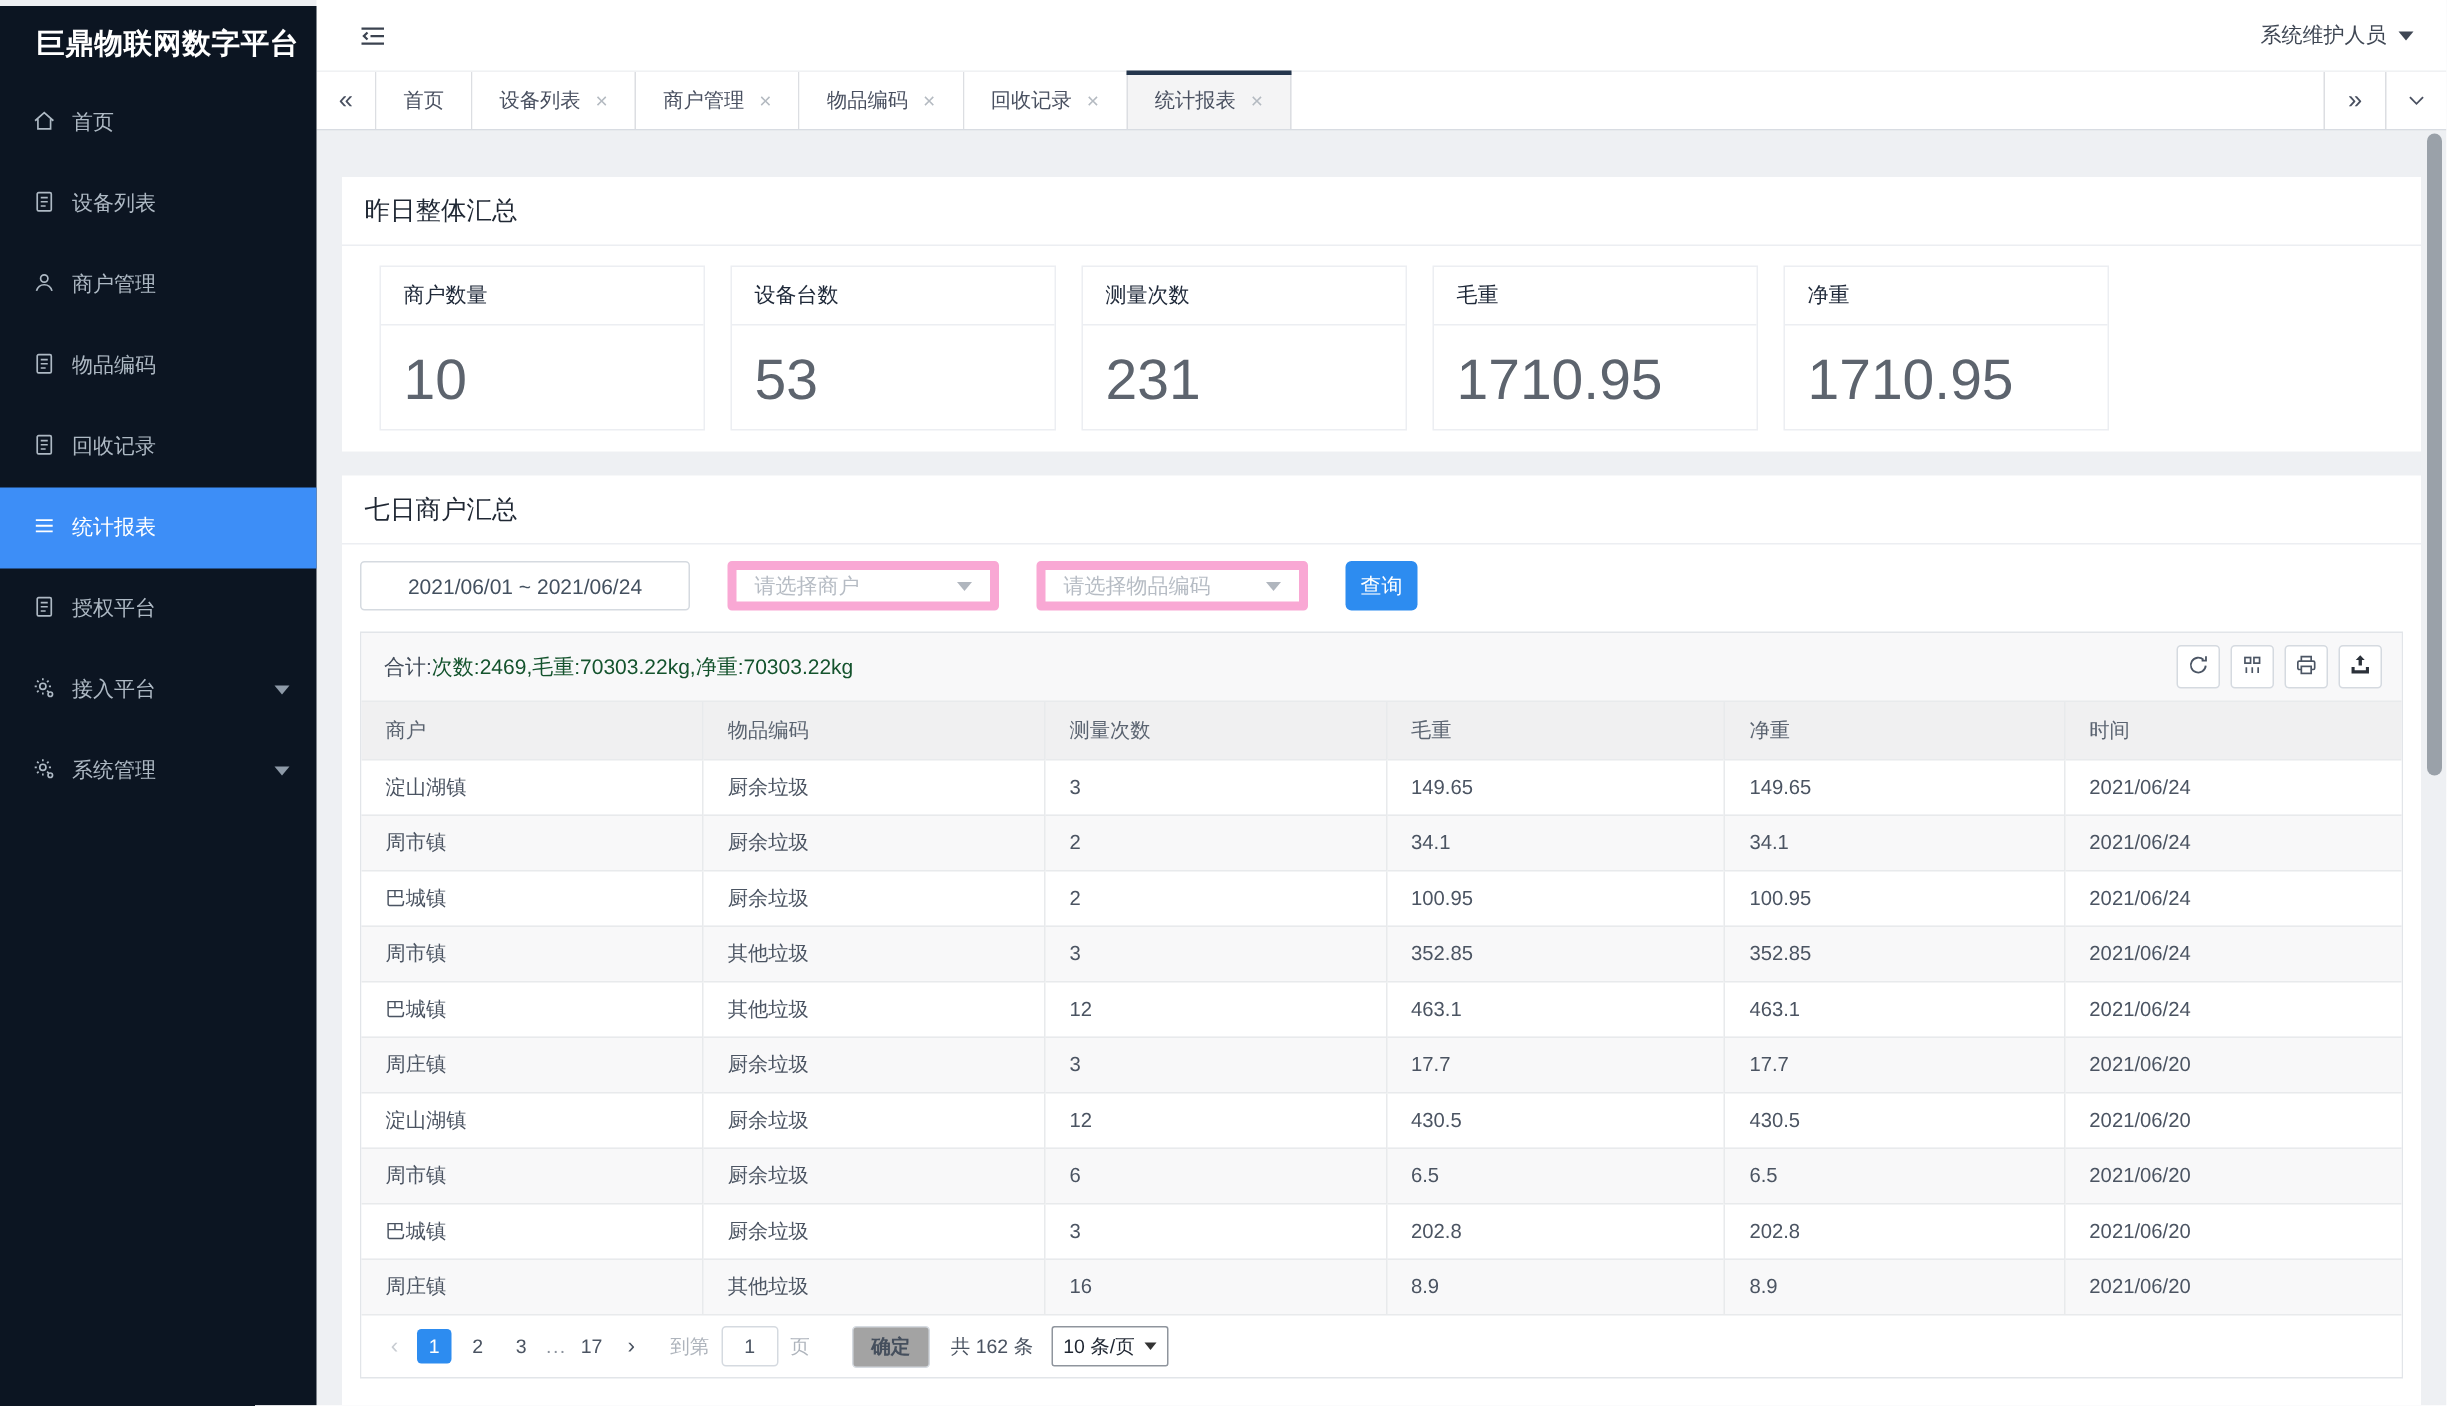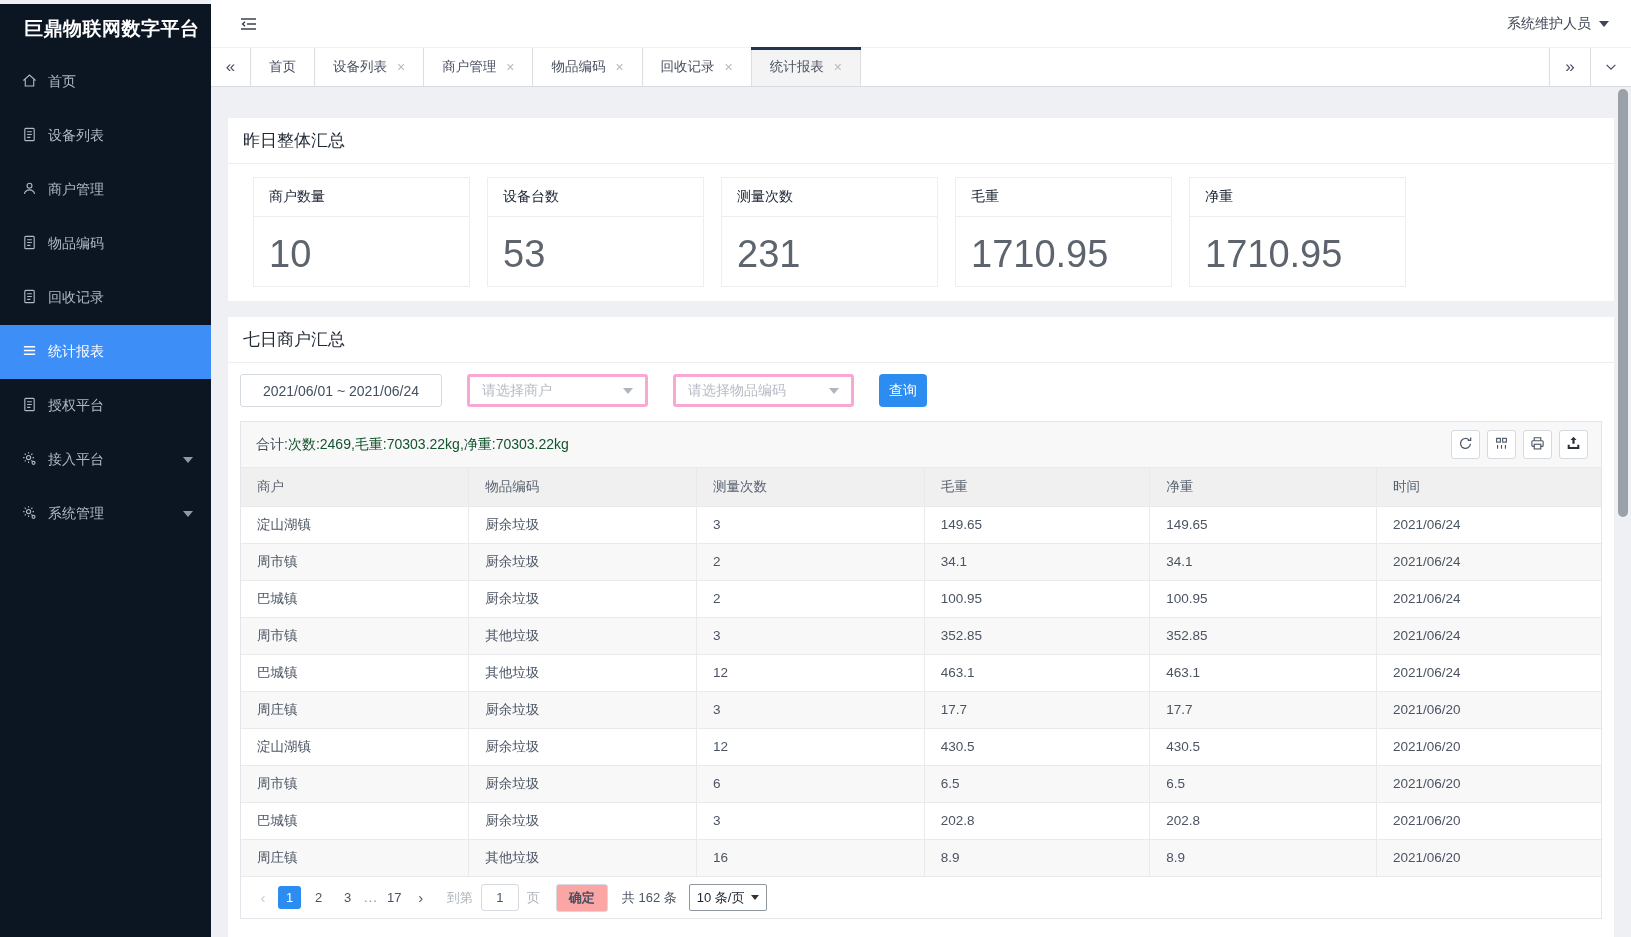--- a/index.html
+++ b/index.html
@@ -39,22 +39,22 @@
 
   
   .cards { display:flex; gap:17px; padding:13px 25px 14px; }
   .card { width:217px; height:110px; border:1px solid #eceef2; background:#fff; }
   .card-label { padding:10px 15px; border-bottom:1px solid #eceef2; font-size:14px; color:#202a3a; }
   .card-value { padding:16px 15px; font-size:38px; color:#5d646e; }
 
   
   .panel.report { margin-top:16px; height:640px; }
   .filters { display:flex; align-items:center; gap:25px; padding:11px 12px 14px; }
-  .date-input { width:202px; height:33px; border:1px solid #d5dae0; border-radius:3px; text-align:center; font-size:14px; color:#43505f; background:#fff; outline:none; }
-  .select { width:181px; height:33px; border:3px solid #f9a8d4; border-radius:3px; display:flex; align-items:center; padding:0 12px; color:#b6bcc4; font-size:14px; background:#fff; cursor:pointer; }
+  .date-input { width:220px; height:33px; border:1px solid #d5dae0; border-radius:3px; text-align:center; font-size:14px; color:#43505f; background:#fff; outline:none; }
+  .select { width:181px; height:33px; border:6px solid #f9a8d4; border-radius:3px; display:flex; align-items:center; padding:0 12px; color:#b6bcc4; font-size:14px; background:#fff; cursor:pointer; }
   .select-caret { margin-left:auto; width:0; height:0; border-left:5px solid transparent; border-right:5px solid transparent; border-top:6px solid #b0b6be; }
   .search-btn { width:48px; height:33px; background:#2d8cf0; border:none; border-radius:4px; color:#fff; font-size:14px; cursor:pointer; }
 
   .table-wrap { margin:0 12px; border:1px solid #e2e5e9; }
   .toolbar { height:46px; background:#f8f8f9; border-bottom:1px solid #e8eaec; display:flex; align-items:center; padding:0 13px 0 15px; }
   .sum-label { color:#424c5b; font-size:14px; }
   .sum-detail { color:#14532d; font-size:14px; }
   .icon-btns { margin-left:auto; display:flex; gap:7px; }
   .icon-btn { width:29px; height:29px; background:#fff; border:1px solid #d5dae0; border-radius:3px; display:flex; align-items:center; justify-content:center; color:#4b5564; cursor:pointer; }
 
@@ -67,21 +67,21 @@
 
   .pagination { height:42px; border-top:1px solid #e8eaec; display:flex; align-items:center; padding:0 10px; font-size:13px; color:#4b5462; background:#fff; }
   .pg-arrow { width:24px; text-align:center; font-size:15px; cursor:pointer; }
   .pg-arrow.prev { color:#c8ccd2; }
   .pg-num { min-width:23px; height:23px; margin:0 3px; border-radius:3px; display:flex; align-items:center; justify-content:center; padding:0 4px; cursor:pointer; }
   .pg-num.active { background:#2d8cf0; color:#fff; }
   .pg-ellipsis { margin:0 2px; color:#8b929c; letter-spacing:1px; }
   .goto-label { margin-left:14px; color:#aeb4bc; }
   .goto-input { width:38px; height:27px; margin:0 8px; border:1px solid #d5dae0; border-radius:3px; text-align:center; font-size:13px; color:#4b5462; outline:none; }
   .page-unit { color:#aeb4bc; }
-  .confirm-btn { margin-left:16px; height:28px; padding:0 12px; background:#fca5a5; border:1px solid #d5dae0; border-radius:3px; font-size:13px; font-weight:bold; color:#454f5d; cursor:pointer; }
+  .confirm-btn { margin-left:28px; height:28px; padding:0 12px; background:#a3a3a3; border:1px solid #d5dae0; border-radius:3px; font-size:13px; font-weight:bold; color:#454f5d; cursor:pointer; }
   .total-text { margin-left:14px; }
   .size-select { margin-left:12px; height:27px; padding:0 7px; border:1px solid #8f959d; border-radius:2px; display:flex; align-items:center; gap:7px; color:#1d2430; font-size:13px; background:#fff; cursor:pointer; }
   .size-caret { width:0; height:0; border-left:4.5px solid transparent; border-right:4.5px solid transparent; border-top:5.5px solid #333; }
 
   
   .scroll-thumb { position:absolute; right:3px; top:89px; width:10px; height:428px; border-radius:5px; background:#9aa1a9; z-index:9; }
 </style>
 </head>
 <body>
 

